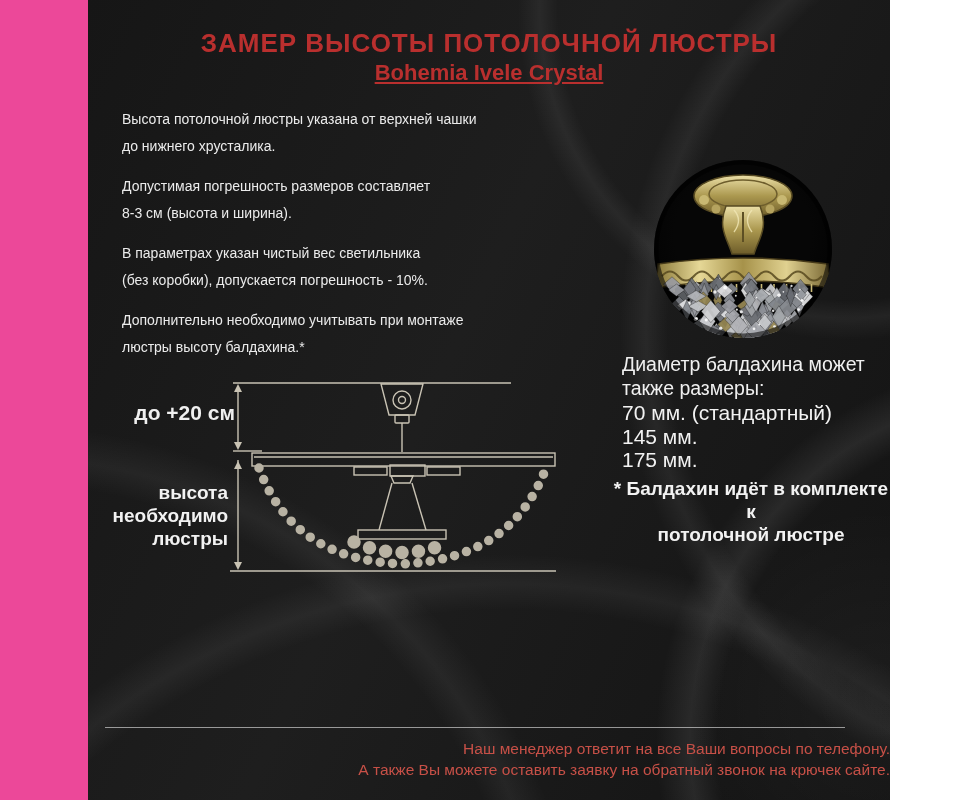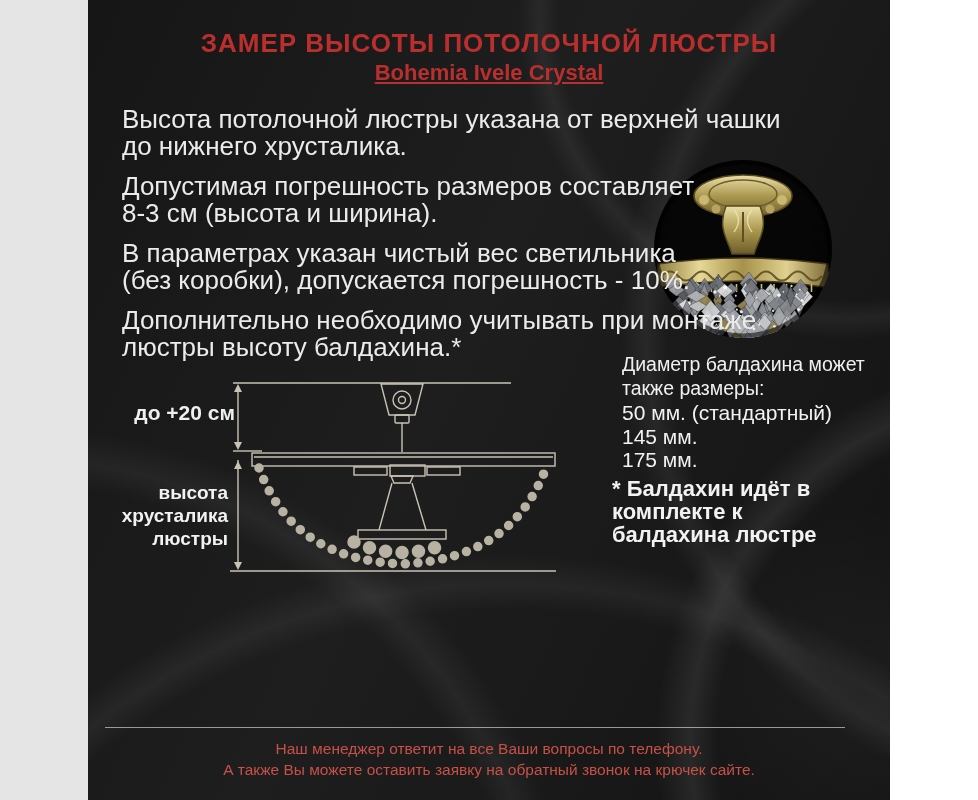--- a/index.html
+++ b/index.html
@@ -1,43 +1,43 @@
 <!DOCTYPE html>
 <html><head>
 <meta charset="utf-8">
 <style>
   html,body{margin:0;padding:0;}
   body{width:978px;height:800px;background:#ffffff;font-family:"Liberation Sans",sans-serif;overflow:hidden;}
-  .page{position:relative;width:836px;height:800px;background:#e5e5e5;}
+  .page{position:relative;width:836px;height:800px;background:#ec4899;}
   .canvas{
     position:absolute;left:88px;top:0;width:802px;height:800px;overflow:hidden;
     background-image:
       radial-gradient(circle 420px at 760px 10px, transparent 290px, rgba(255,255,255,.055) 308px, transparent 330px),
       radial-gradient(circle 650px at 1010px 330px, transparent 430px, rgba(255,255,255,.06) 452px, transparent 478px),
       radial-gradient(circle 520px at 950px 740px, transparent 320px, rgba(255,255,255,.08) 348px, transparent 382px),
       radial-gradient(circle 700px at -80px 1000px, transparent 515px, rgba(255,255,255,.05) 542px, transparent 575px),
       radial-gradient(circle 820px at 420px 1260px, transparent 650px, rgba(255,255,255,.05) 676px, transparent 706px),
       radial-gradient(circle 300px at 790px 700px, rgba(255,255,255,.04), transparent 65%),
       linear-gradient(115deg, #161616 0%, #1e1e1e 45%, #131313 100%);
   }
   .abs{position:absolute;}
   .title{width:100%;text-align:center;font-size:26px;font-weight:600;letter-spacing:1px;}
   .subtitle{width:100%;text-align:center;font-size:22px;font-weight:600;text-decoration:underline;}
-  .para{font-size:26px;line-height:27px;color:#ebebeb;margin:0 0 13px 0;}
+  .para{font-size:14px;line-height:27px;color:#ebebeb;margin:0 0 13px 0;}
   .intro-block{left:34px;top:106px;z-index:3;}
   .photo-wrap{left:566px;top:160px;width:178px;height:178px;z-index:1;border-radius:50%;}
   .right-col-head{left:534px;top:352px;font-size:19.5px;line-height:24px;font-weight:500;color:#f0f0f0;z-index:2;}
   .sizes{left:534px;top:401px;font-size:21px;line-height:23.5px;color:#f2f2f2;z-index:2;}
-  .note{left:524px;top:477px;font-size:22px;line-height:23px;font-weight:600;color:#f2f2f2;z-index:2;}
+  .note{left:524px;top:477px;font-size:19px;line-height:23px;font-weight:600;color:#f2f2f2;z-index:2;text-align:center;}
   .label-hook{left:20px;top:401px;width:127px;text-align:right;font-size:21px;font-weight:700;color:#efefef;z-index:2;}
   .label-height{left:5px;top:481px;width:135px;text-align:right;font-size:19px;line-height:23px;font-weight:700;color:#f2f2f2;z-index:2;}
   .diagram-svg{left:142px;top:373px;z-index:1;}
   .hang-block{left:34px;top:646px;font-size:22px;line-height:32px;color:#ebebeb;z-index:2;}
   .divider{left:17px;top:727px;width:740px;height:1px;background:rgba(255,255,255,.55);z-index:2;}
-  .footer{left:0;top:739px;width:100%;text-align:center;font-size:15.5px;line-height:20.5px;font-weight:500;z-index:2;}
+  .footer{left:0;top:739px;width:100%;text-align:right;font-size:15.5px;line-height:20.5px;font-weight:500;z-index:2;}
 </style>
 </head>
 <body>
 
 <div class="page">
   <div class="canvas">
 
     <div class="abs title" style="top:28px;color:#b92f2e">ЗАМЕР ВЫСОТЫ ПОТОЛОЧНОЙ ЛЮСТРЫ</div>
     <div class="abs subtitle" style="top:60px;color:#b92f2e">Bohemia Ivele Crystal</div>
 
@@ -251,34 +251,34 @@
         </g>
       </svg>
     </div>
 
     <div class="abs right-col-head">
       <div>Диаметр балдахина может</div>
       <div>также размеры:</div>
     </div>
 
     <div class="abs sizes">
-      <div>50 мм. (стандартный)</div>
+      <div>70 мм. (стандартный)</div>
       <div>145 мм.</div>
       <div>175 мм.</div>
     </div>
 
     <div class="abs note">
       <div>* Балдахин идёт в комплекте к</div>
-      <div>балдахина люстре</div>
+      <div>потолочной люстре</div>
     </div>
 
     <div class="abs label-hook">до +20 см</div>
     <div class="abs label-height">
       <div>высота</div>
-      <div>хрусталика</div>
+      <div>необходимо</div>
       <div>люстры</div>
     </div>
 
     <svg class="abs diagram-svg" width="330" height="228" viewBox="0 0 330 228">
       <g stroke="#c9c3b4" stroke-width="1.4" fill="none">
         <line x1="3" y1="10" x2="281" y2="10"></line>
         <line x1="8" y1="13" x2="8" y2="75"></line>
         <line x1="3" y1="78" x2="32" y2="78"></line>
         <line x1="8" y1="87" x2="8" y2="194"></line>
         <line x1="0" y1="198" x2="326" y2="198"></line>

